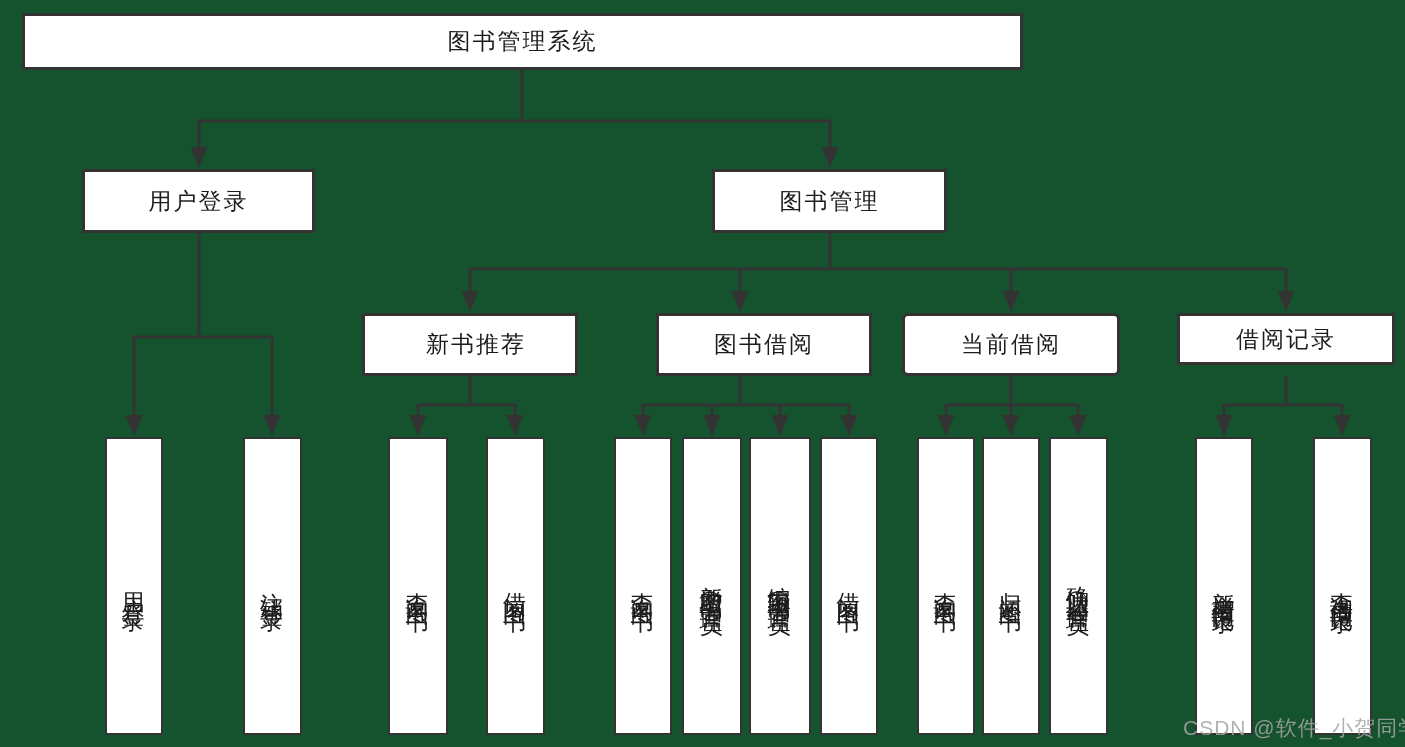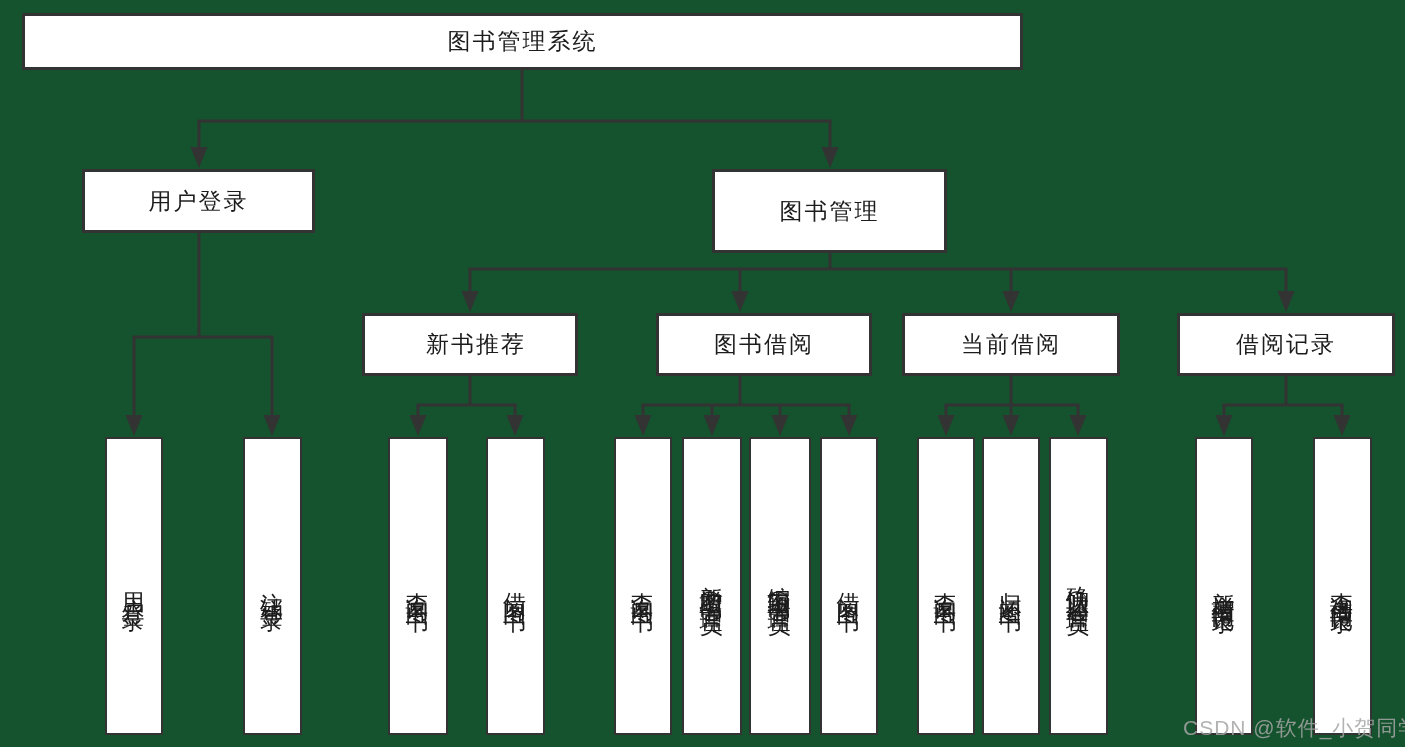--- a/index.html
+++ b/index.html
@@ -33,26 +33,26 @@
     letter-spacing: 6px;
     font-size: 23px;
     white-space: normal;
   }
   .leaf.long { letter-spacing: 4px; }
 
   
   .n-root    { left: 22px;   top: 13px;  width: 1001px; height: 57px; }
   
   .n-login   { left: 82px;   top: 169px; width: 233px;  height: 64px; }
-  .n-mgmt    { left: 712px;  top: 169px; width: 235px;  height: 84px; }
+  .n-mgmt    { left: 712px;  top: 169px; width: 235px;  height: 64px; }
   
   .n-rec     { left: 362px;  top: 313px; width: 216px;  height: 63px; padding-left: 12px; }
   .n-borrow  { left: 632px;  top: 313px; width: 216px;  height: 63px; margin-left: 24px; }
-  .n-current { left: 902px;  top: 313px; width: 218px;  height: 63px; }
-  .n-record  { left: 1177px; top: 313px; width: 218px;  height: 63px; }
+  .n-current { left: 902px;  top: 313px; width: 218px;  height: 63px; border-radius: 6px; }
+  .n-record  { left: 1177px; top: 313px; width: 218px;  height: 52px; }
   
   .leaf      { top: 437px; height: 298px; }
   .l-login   { left: 105px;  width: 58px; }
   .l-logout  { left: 243px;  width: 59px; }
   .l-q1      { left: 388px;  width: 60px; }
   .l-b1      { left: 486px;  width: 59px; }
   .l-q2      { left: 614px;  width: 58px; }
   .l-add     { left: 682px;  width: 60px; }
   .l-edit    { left: 749px;  width: 62px; }
   .l-b2      { left: 820px;  width: 58px; }

